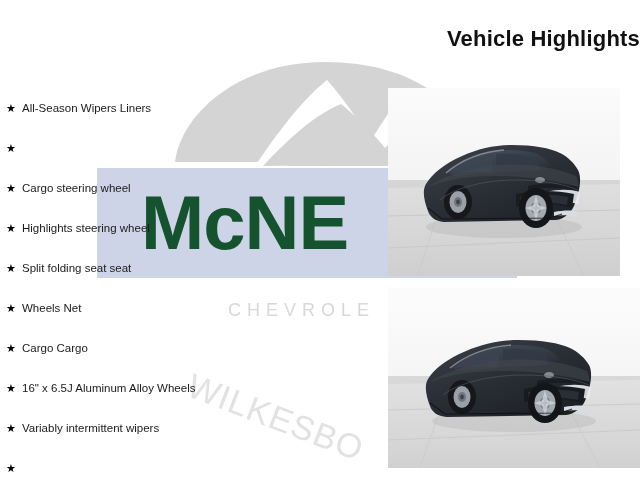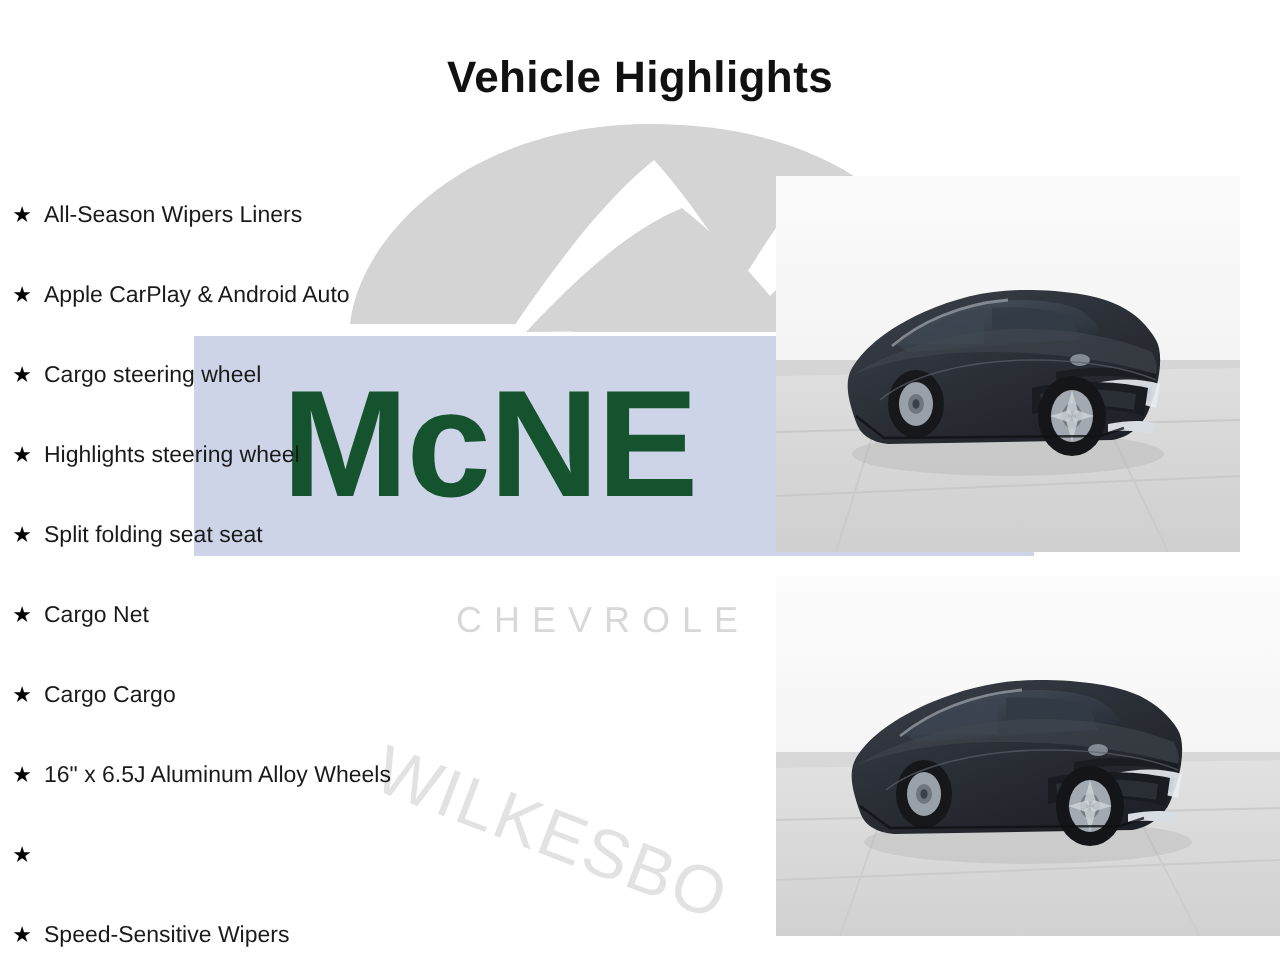--- a/index.html
+++ b/index.html
@@ -15,21 +15,21 @@
     font-family: "Liberation Sans", sans-serif;
     color: #000000;
   }
 
   
   #page-title {
     position: absolute;
     top: 26px;
     left: 0;
     width: 640px;
-    text-align: center;
+    text-align: right;
     font-size: 22px;
     font-weight: bold;
     letter-spacing: 0.2px;
     color: #111111;
     z-index: 30;
   }
 
   
   #watermark {
     position: absolute;
@@ -169,52 +169,51 @@
 
 <div id="page-title">Vehicle Highlights</div>
 
 <ul id="highlights-list">
     <li>
       <span class="bullet-star">★</span>
       <span class="item-label">All-Season Wipers Liners</span>
     </li>
     <li>
       <span class="bullet-star">★</span>
-      <span class="item-label">Apple CarPlay &amp; Android Auto</span>
     </li>
     <li>
       <span class="bullet-star">★</span>
       <span class="item-label">Cargo steering wheel</span>
     </li>
     <li>
       <span class="bullet-star">★</span>
       <span class="item-label">Highlights steering wheel</span>
     </li>
     <li>
       <span class="bullet-star">★</span>
       <span class="item-label">Split folding seat seat</span>
     </li>
     <li>
       <span class="bullet-star">★</span>
-      <span class="item-label">Cargo Net</span>
+      <span class="item-label">Wheels Net</span>
     </li>
     <li>
       <span class="bullet-star">★</span>
       <span class="item-label">Cargo Cargo</span>
     </li>
     <li>
       <span class="bullet-star">★</span>
       <span class="item-label">16" x 6.5J Aluminum Alloy Wheels</span>
     </li>
     <li>
       <span class="bullet-star">★</span>
-    </li>
-    <li>
-      <span class="bullet-star">★</span>
-      <span class="item-label">Speed-Sensitive Wipers</span>
+      <span class="item-label">Variably intermittent wipers</span>
+    </li>
+    <li>
+      <span class="bullet-star">★</span>
     </li>
   </ul>
 
 <div class="photo" id="photo-top">
   <svg viewBox="0 0 232 188" xmlns="http://www.w3.org/2000/svg" aria-hidden="true">
     <defs>
       <linearGradient id="bgA" x1="0" y1="0" x2="0" y2="1">
         <stop offset="0%" stop-color="#fbfbfb"></stop>
         <stop offset="100%" stop-color="#ececec"></stop>
       </linearGradient>

